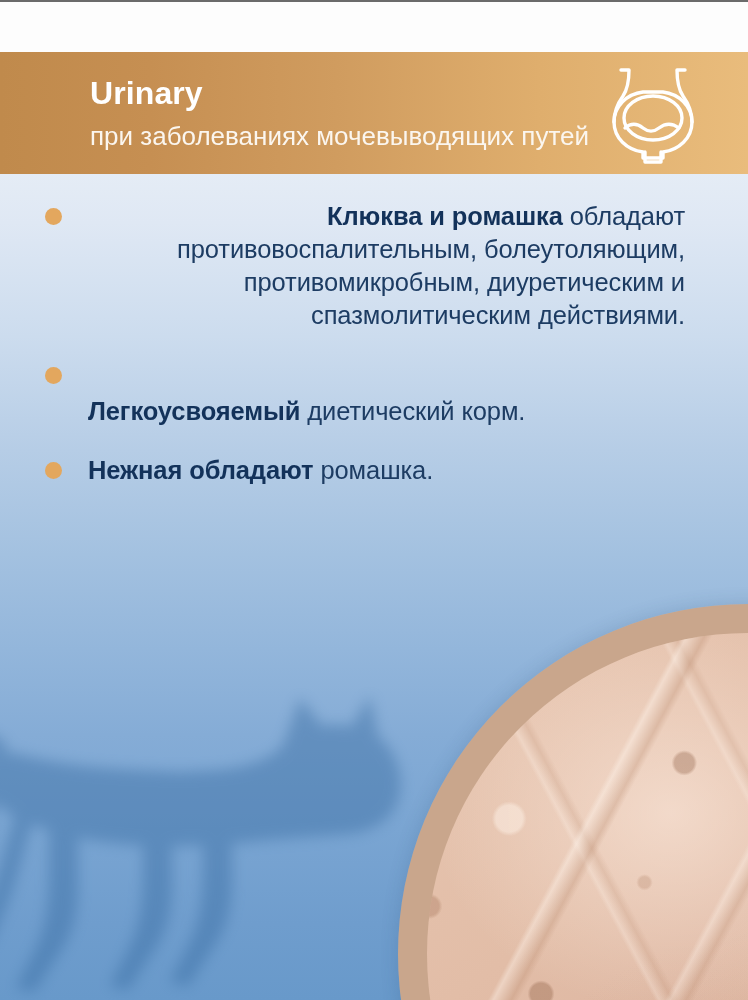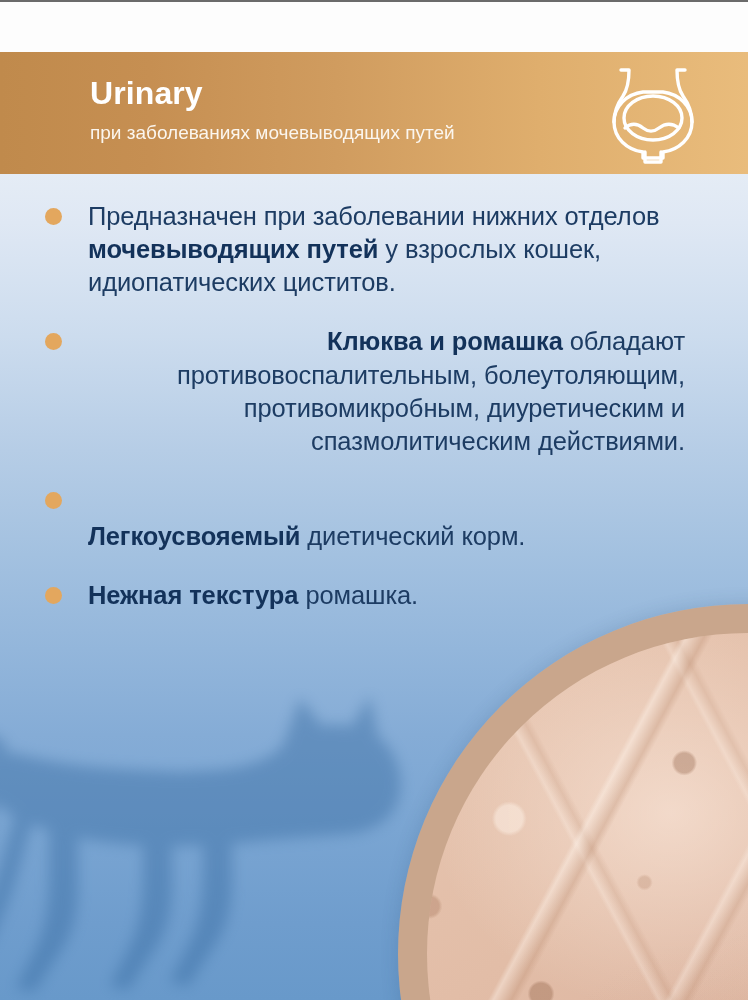--- a/index.html
+++ b/index.html
@@ -77,21 +77,21 @@
     left:90px; top:25px;
     font-size:32px; font-weight:bold;
     color:#ffffff;
     letter-spacing:.1px;
     line-height:1;
     white-space:nowrap;
   }
   .banner-sub {
     position:absolute;
     left:90px; top:71px;
-    font-size:19px; font-weight:normal;
+    font-size:26px; font-weight:normal;
     color:#fbf6ef;
     line-height:1;
     white-space:nowrap;
   }
   .bladder-icon {
     position:absolute;
     right:43px; top:10px;
     width:104px; height:102px;
   }
   .bladder-icon svg { width:100%; height:100%; display:block; }
@@ -324,33 +324,29 @@
 
           <path d="M 44 90 L 44 100 L 60 100 L 60 90"></path>
         </g>
       </svg>
     </div>
   </div>
 
   <div class="bullets">
     <div class="bullet">
       <span class="dot" style="background: rgb(227, 167, 94);"></span>
-      <span class="btext" style="color: rgb(29, 60, 99);"><span>Предназначен при заболевании нижних отделов </span><b>мочевыводящих путей</b><span> у взрослых кошек, идиопатических циститов.</span></span>
-    </div>
-    <div class="bullet">
-      <span class="dot" style="background: rgb(227, 167, 94);"></span>
       <span class="btext" style="color: rgb(29, 60, 99); text-align: right;"><b>Клюква и ромашка</b><span> обладают противовоспалительным, болеутоляющим, противомикробным, диуретическим и спазмолитическим действиями.</span></span>
     </div>
     <div class="bullet">
       <span class="dot" style="background: rgb(227, 167, 94);"></span>
       <span class="btext" style="color: rgb(29, 60, 99); margin-top: 36px;"><b>Легкоусвояемый</b><span> диетический корм.</span></span>
     </div>
     <div class="bullet">
       <span class="dot" style="background: rgb(227, 167, 94);"></span>
-      <span class="btext" style="color: rgb(29, 60, 99);"><b>Нежная текстура</b><span> ромашка.</span></span>
+      <span class="btext" style="color: rgb(29, 60, 99);"><b>Нежная обладают</b><span> ромашка.</span></span>
     </div>
   </div>
 
   <div class="can">
     <div class="pate"></div>
   </div>
 
 </div>
 
 </body></html>

